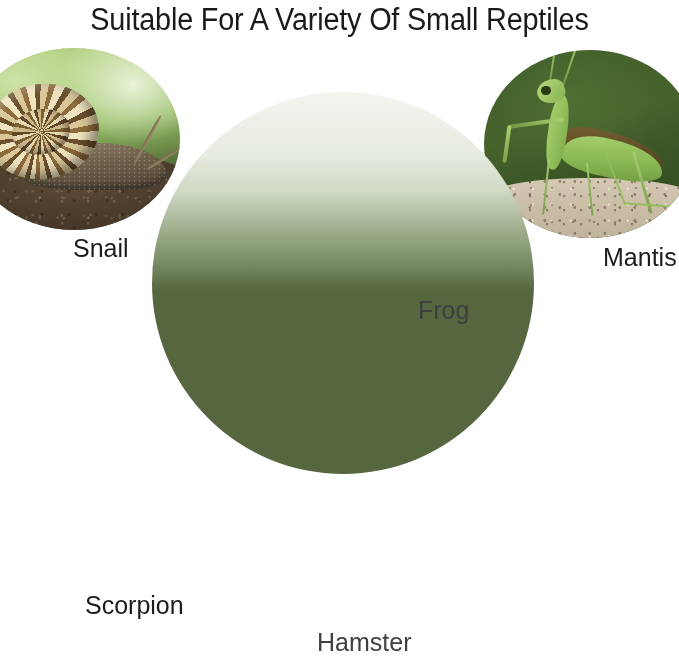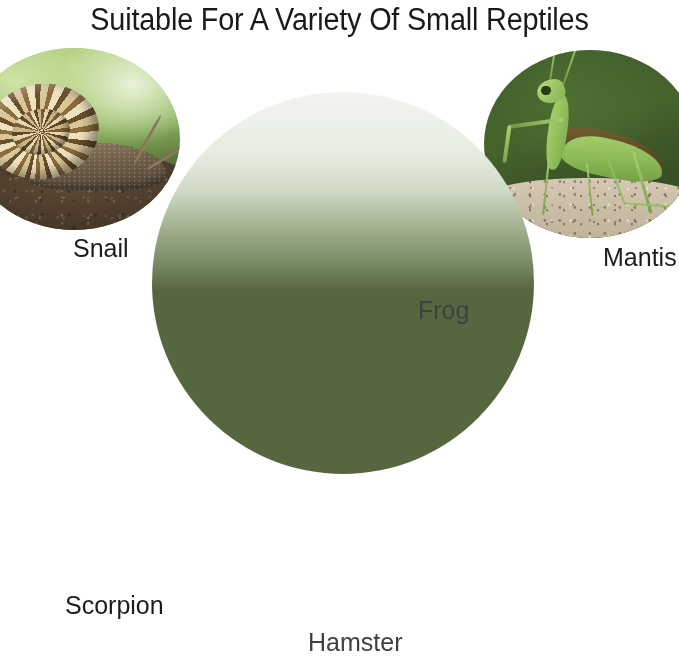--- a/index.html
+++ b/index.html
@@ -815,41 +815,41 @@
       <div class="sc-pincer p1"></div>
       <div class="sc-pincer p2"></div>
       <div class="sc-seg s1"></div>
       <div class="sc-seg s2"></div>
       <div class="sc-seg s3"></div>
       <div class="sc-seg s4"></div>
       <div class="sc-bulb"></div>
       <div class="sc-sting"></div>
     </div>
   </div>
-  <div class="label" style="left:65px; top:591px;">Scorpion</div>
+  <div class="label" style="left:85px; top:591px;">Scorpion</div>
 
   <div class="vig" id="hamster">
     <div class="art ham-bg">
       <div class="ham-top-leaf"></div>
       <div class="ham-bed"></div>
       <div class="h-ear l"></div>
       <div class="h-ear r"></div>
       <div class="h-body"></div>
       <div class="h-eye l"></div>
       <div class="h-eye r"></div>
       <div class="h-nose"></div>
       <div class="h-whisk w1"></div>
       <div class="h-whisk w2"></div>
       <div class="h-whisk w3"></div>
       <div class="h-whisk w4"></div>
       <div class="h-paw l"></div>
       <div class="h-paw r"></div>
     </div>
   </div>
-  <div class="label onphoto" style="left:308px; top:628px;">Hamster</div>
+  <div class="label onphoto" style="left:317px; top:628px;">Hamster</div>
 
   <div class="vig" id="spider">
     <div class="art spid-bg">
       <div class="spid-leaf"></div>
       <div class="spid-sand"></div>
       <div class="sp-leg L1"></div>
       <div class="sp-leg L2"></div>
       <div class="sp-leg L3"></div>
       <div class="sp-leg L4"></div>
       <div class="sp-leg R1"></div>

